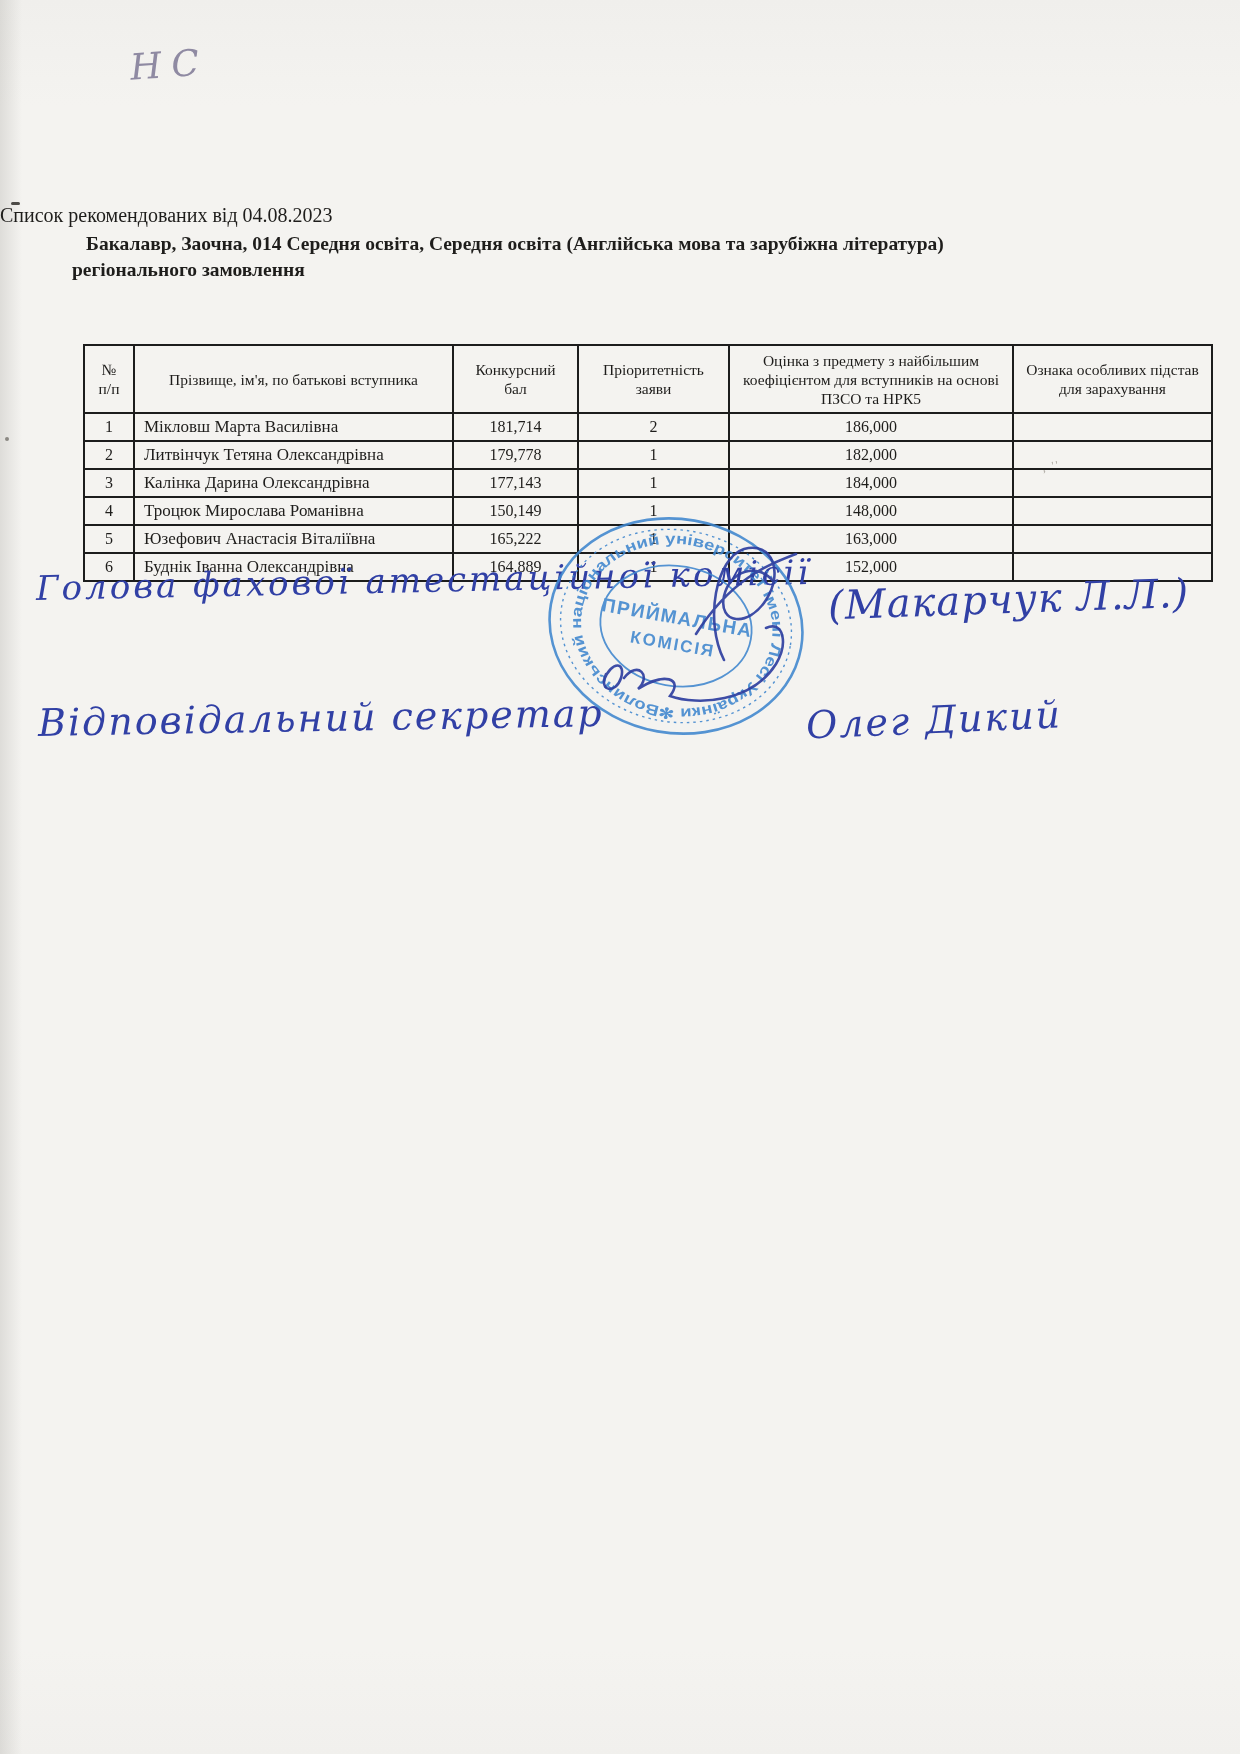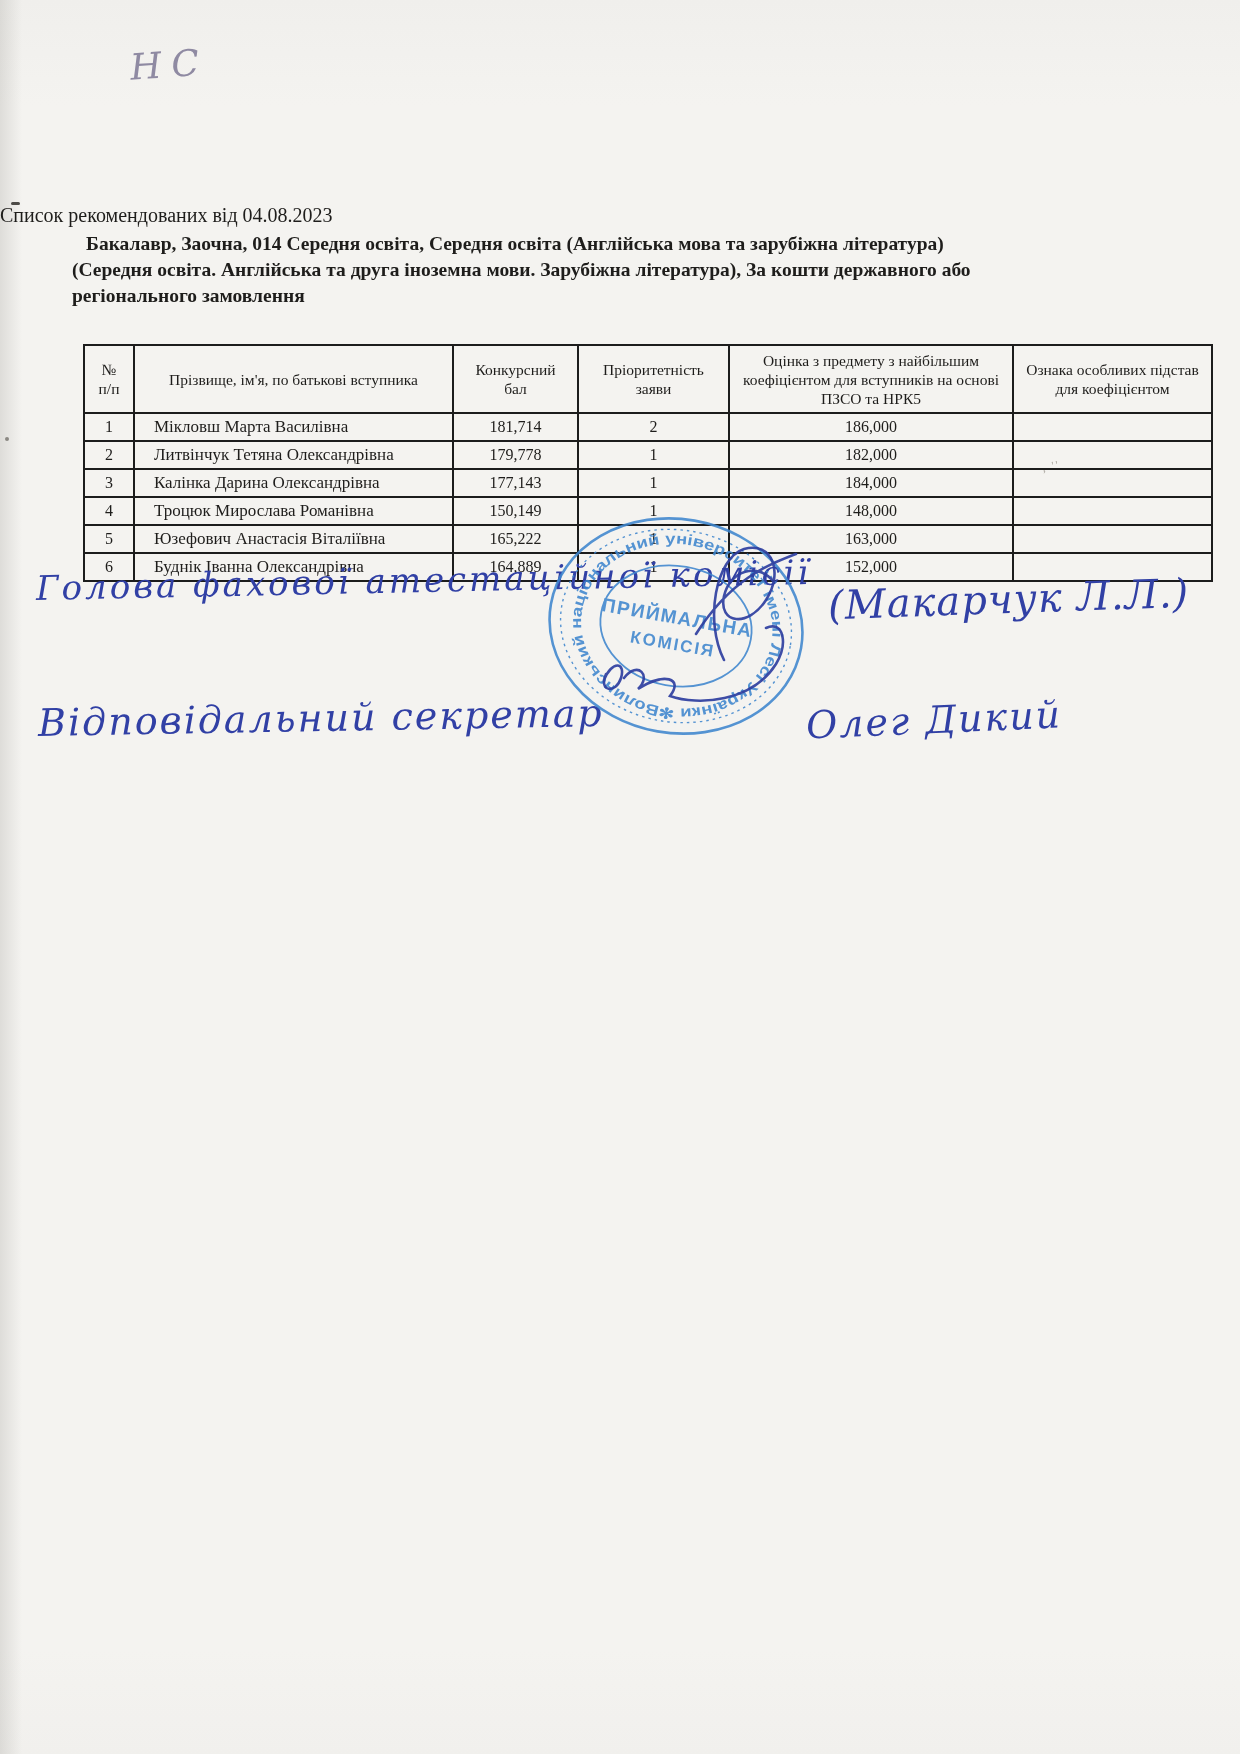--- a/index.html
+++ b/index.html
@@ -41,21 +41,21 @@
     padding:0 4px;
     text-align:center;
     vertical-align:middle;
     overflow:hidden;
   }
   table.list-table tr.hdr td{
     height:62px;font-size:15.5px;line-height:19px;padding:2px 10px;
   }
   table.list-table tr.hdr td.c3{padding:2px 14px;}
   table.list-table tr.row td{height:26px;}
-  table.list-table td.name{text-align:left;padding-left:19px;font-size:17px;}
+  table.list-table td.name{text-align:left;padding-left:9px;font-size:17px;}
   .hw{
     position:absolute;
     font-family:"DejaVu Serif", serif;
     font-style:italic;
     color:#3140a5;
     white-space:nowrap;
   }
   .hw.r1a{left:36px;top:560px;font-size:34px;letter-spacing:3px;transform:rotate(-1.2deg);}
   .hw.r1b{left:828px;top:576px;font-size:40px;letter-spacing:1px;transform:rotate(-2deg);}
   .hw.r2a{left:38px;top:696px;font-size:38px;letter-spacing:2px;transform:rotate(-1deg);}
@@ -76,42 +76,41 @@
   <div class="edge-shade"></div>
   <div class="speck1"></div>
   <div class="speck2"></div>
 
   <div class="corner-mark">НС</div>
 
   <div class="doc-title">Список рекомендованих від 04.08.2023</div>
 
   <div class="doc-subtitle">
     <div class="l1">Бакалавр, Заочна, 014 Середня освіта, Середня освіта (Англійська мова та зарубіжна література)</div>
-    <div class="l2">(Середня освіта. Англійська та друга іноземна мови. Зарубіжна література), За кошти державного або</div>
     <div class="l3">регіонального замовлення</div>
   </div>
 
   <div class="list-table-wrap">
     <table class="list-table">
       <colgroup>
         <col style="width:50px">
           <col style="width:319px">
           <col style="width:125px">
         <col style="width:151px">
           <col style="width:284px">
           <col style="width:199px">
       </colgroup>
       <tbody>
         <tr class="hdr">
           <td>№ п/п</td>
           <td>Прізвище, ім'я, по батькові вступника</td>
           <td class="c3">Конкурсний бал</td>
           <td>Пріоритетність заяви</td>
           <td>Оцінка з предмету з найбільшим коефіцієнтом для вступників на основі ПЗСО та НРК5</td>
-          <td>Ознака особливих підстав для коефіцієнтом</td>
+          <td>Ознака особливих підстав для зарахування</td>
         </tr>
         <tr class="row">
           <td>1</td>
           <td class="name">Мікловш Марта Василівна</td>
           <td>181,714</td>
           <td>2</td>
           <td>186,000</td>
           <td></td>
         </tr>
         <tr class="row">

